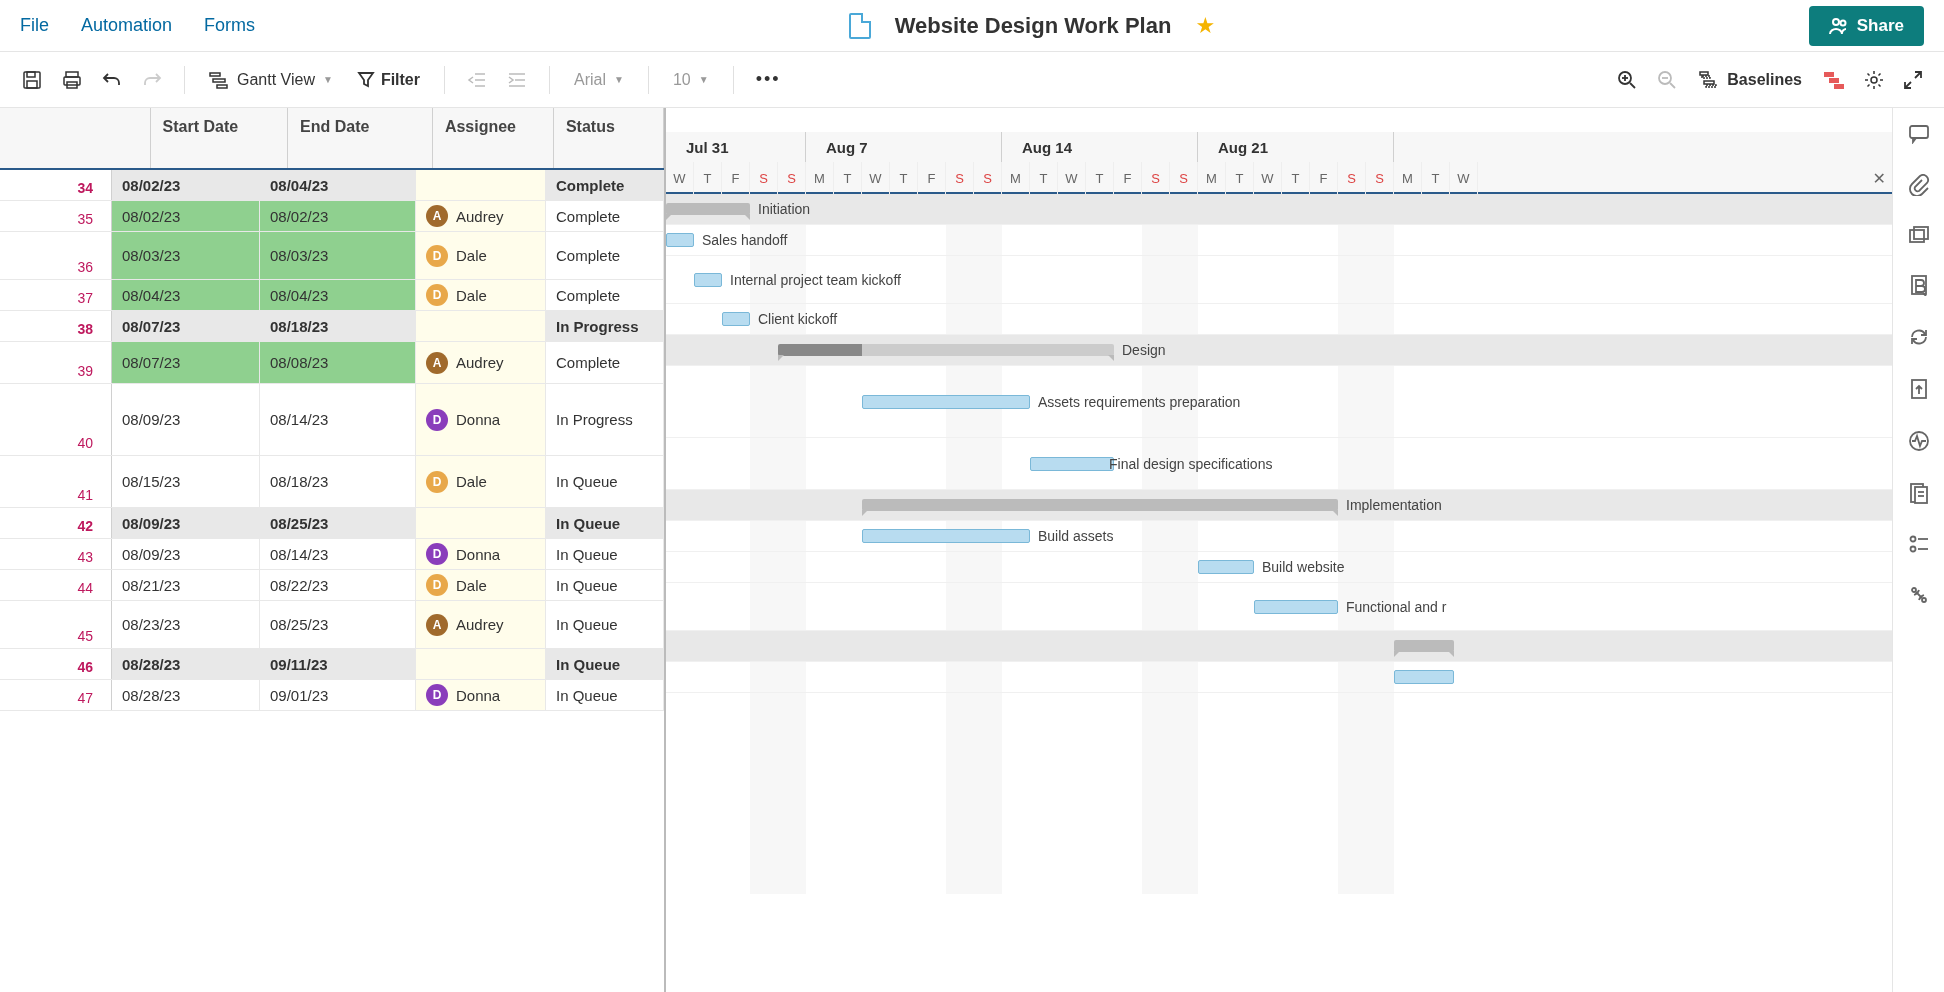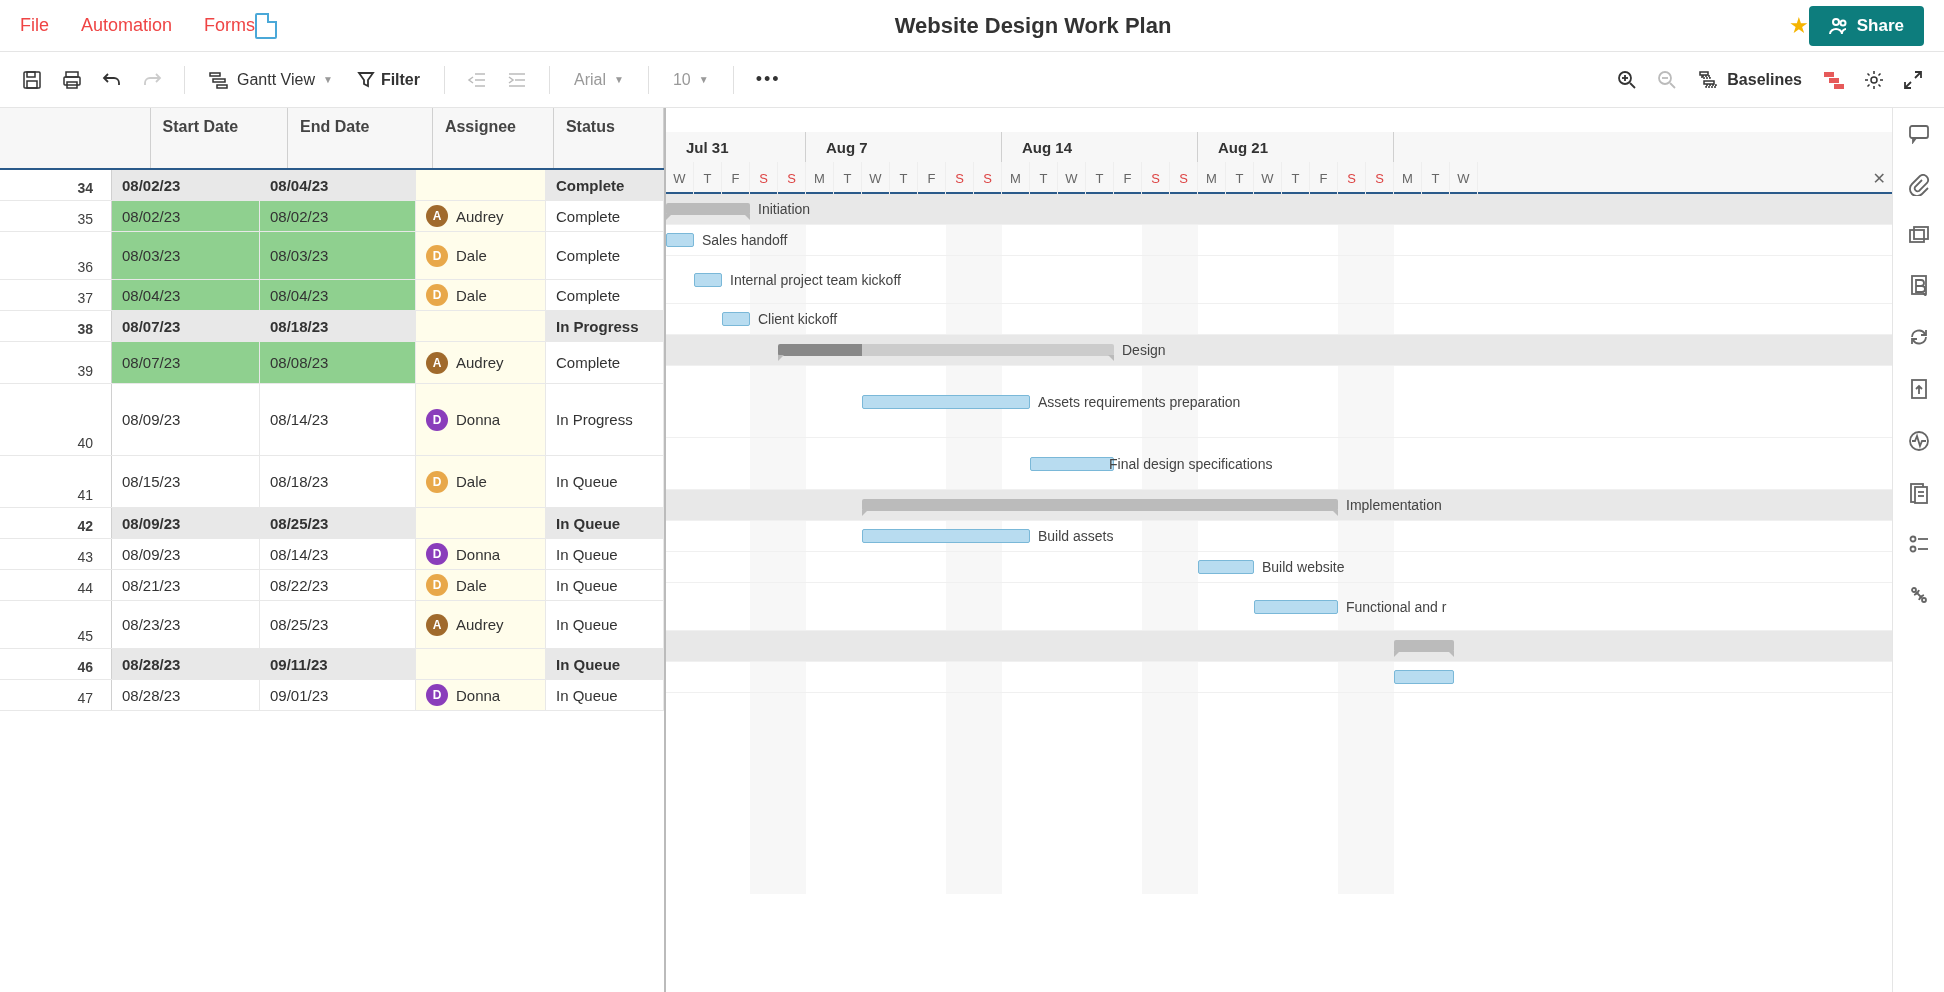--- a/index.html
+++ b/index.html
@@ -1,22 +1,22 @@
 <!DOCTYPE html>
 <html><head>
 <meta charset="utf-8">
 <style>
 * { box-sizing: border-box; margin: 0; padding: 0; }
 body { font-family: -apple-system, BlinkMacSystemFont, "Segoe UI", Arial, sans-serif; font-size: 14px; color: #333; background: #fff; overflow: hidden; }
 
 
 .menubar { display: flex; align-items: center; height: 52px; padding: 0 20px; border-bottom: 1px solid #e5e5e5; }
 .menubar .menu-items { display: flex; gap: 32px; }
-.menubar .menu-item { font-size: 18px; color: #ef4444; cursor: pointer; }
-.menubar .title-area { flex: 1; display: flex; justify-content: space-between; align-items: center; gap: 12px; }
+.menubar .menu-item { font-size: 18px; color: #0369a1; cursor: pointer; }
+.menubar .title-area { flex: 1; display: flex; justify-content: center; align-items: center; gap: 24px; }
 .doc-icon { width: 22px; height: 26px; border: 2px solid #4aa8d8; border-radius: 2px; position: relative; }
 .doc-icon::after { content: ""; position: absolute; right: -2px; top: -2px; width: 8px; height: 8px; border-left: 2px solid #4aa8d8; border-bottom: 2px solid #4aa8d8; background: #fff; }
 .doc-title { font-size: 22px; font-weight: 700; }
 .star { color: #f5b400; font-size: 22px; }
 .share-btn { background: #0d7d7d; color: #fff; border: none; padding: 10px 20px; border-radius: 4px; font-size: 17px; font-weight: 600; display: flex; align-items: center; gap: 8px; cursor: pointer; }
 
 
 .toolbar { display: flex; align-items: center; height: 56px; padding: 0 14px; border-bottom: 1px solid #e5e5e5; gap: 4px; }
 .tb-btn { background: none; border: none; padding: 8px; cursor: pointer; color: #333; display: flex; align-items: center; justify-content: center; border-radius: 4px; }
 .tb-btn.disabled { color: #bbb; cursor: default; }
@@ -41,21 +41,21 @@
 .gh-cell { border-right: 1px solid #d0d0d0; display: flex; align-items: flex-start; padding: 10px 12px; font-weight: 700; font-size: 16px; color: #444; }
 .gh-start { width: 148px; }
 .gh-end { width: 156px; }
 .gh-assignee { width: 130px; }
 .gh-status { width: 118px; }
 
 
 .grid-row { display: flex; border-bottom: 1px solid #e8e8e8; align-items: stretch; min-height: 31px; }
 .grid-row.summary { background: #e8e8e8; font-weight: 700; }
 .grid-row.summary .gc { font-weight: 700; }
-.gc-rownum { width: 112px; border-right: 1px solid #d0d0d0; display: flex; align-items: flex-end; justify-content: flex-end; padding: 14px 18px 4px 0; color: #404040; font-size: 14px; background: #fff; }
+.gc-rownum { width: 112px; border-right: 1px solid #d0d0d0; display: flex; align-items: flex-end; justify-content: flex-end; padding: 14px 18px 4px 0; color: #be185d; font-size: 14px; background: #fff; }
 .grid-row.summary .gc-rownum { background: #fff; }
 .gc { border-right: 1px solid #e8e8e8; display: flex; align-items: center; padding: 4px 10px; font-size: 15px; }
 .gc-start { width: 148px; }
 .gc-end { width: 156px; }
 .gc-assignee { width: 130px; background: #fffdeb; gap: 8px; }
 .gc-status { width: 118px; }
 .green .gc-start, .green .gc-end { background: #8fd08f; }
 .avatar { width: 22px; height: 22px; border-radius: 50%; color: #fff; display: flex; align-items: center; justify-content: center; font-size: 12px; font-weight: 700; flex-shrink: 0; }
 .av-a { background: #a06a2c; }
 .av-d { background: #e8a84a; }

